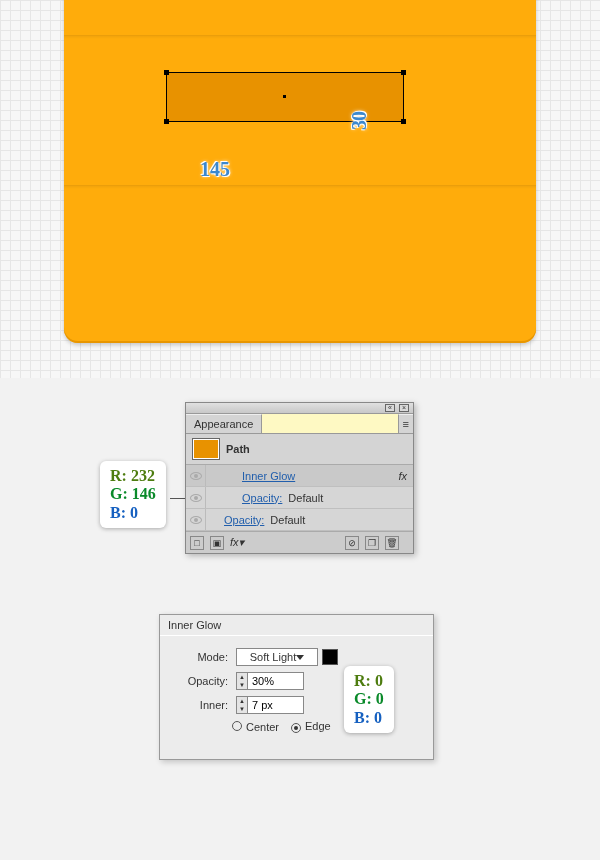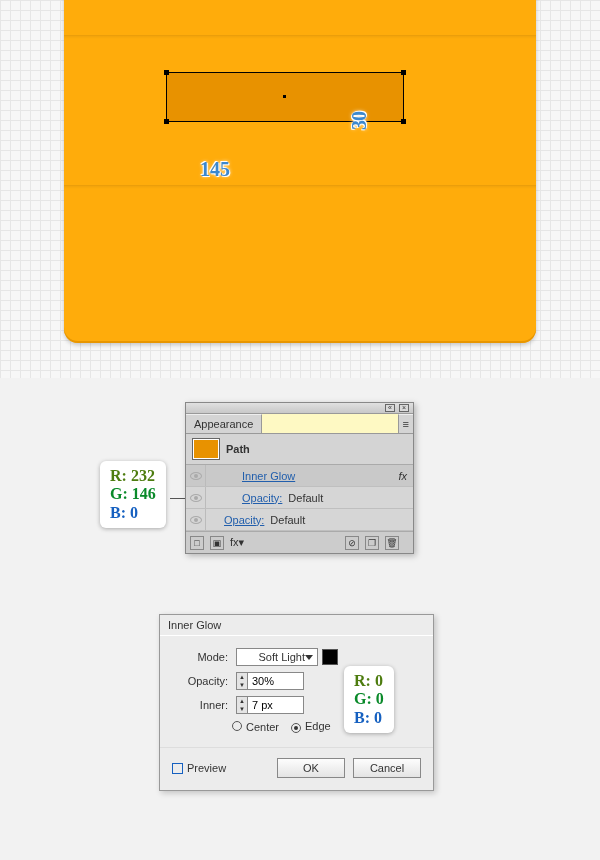--- a/index.html
+++ b/index.html
@@ -251,21 +251,21 @@
     text-align:right;
     margin-right:4px;
   }
   .combo {
     display:flex; align-items:center;
     border:1px solid #888;
     background:#fff;
     height:18px;
     width:82px;
     padding:0 4px;
-    justify-content:flex-end;
+    justify-content:center;
     font-size:11px;
   }
   .combo .arrow {
     width:0;height:0;
     border-left:4px solid transparent;
     border-right:4px solid transparent;
     border-top:5px solid #333;
   }
   .color-black {
     width:16px;height:16px;background:#000;border:1px solid #555;
@@ -391,21 +391,21 @@
           <div class="eye-col">
               <div class="eye-icon dim"></div>
             </div>
           <div class="indent"></div>
           <span class="label-link">Opacity:</span>
           <span class="default-txt">Default</span>
         </div>
         <div class="panel-footer">
           <div class="ft-icon">□</div>
           <div class="ft-icon">▣</div>
-          <span style="">fx▾</span>
+          <span style="font-style:italic">fx▾</span>
           <div class="ft-spacer"></div>
           <div class="ft-icon">⊘</div>
           <div class="ft-icon">❐</div>
           <div class="ft-icon">🗑</div>
           <div style="width:4px"></div>
         </div>
       </div>
     </div>
 
     <div class="dialog">
@@ -437,26 +437,20 @@
                 <div>▼</div>
               </div>
             <input value="7 px" style="">
           </div>
         </div>
         <div class="radios">
           <label><span class="radio-dot"></span><span>Center</span></label>
           <label><span class="radio-dot checked"></span><span>Edge</span></label>
         </div>
       </div>
-      <div class="dlg-bottom">
-        <label><span class="checkbox"></span><span>Preview</span></label>
-        <div style="flex:1"></div>
-        <div class="btn">OK</div>
-        <div class="btn">Cancel</div>
-      </div>
     </div>
 
     <div class="callout callout2">
       <div class="r">R: 0</div>
       <div class="g">G: 0</div>
       <div class="b">B: 0</div>
     </div>
   </div>
 </div>
 

